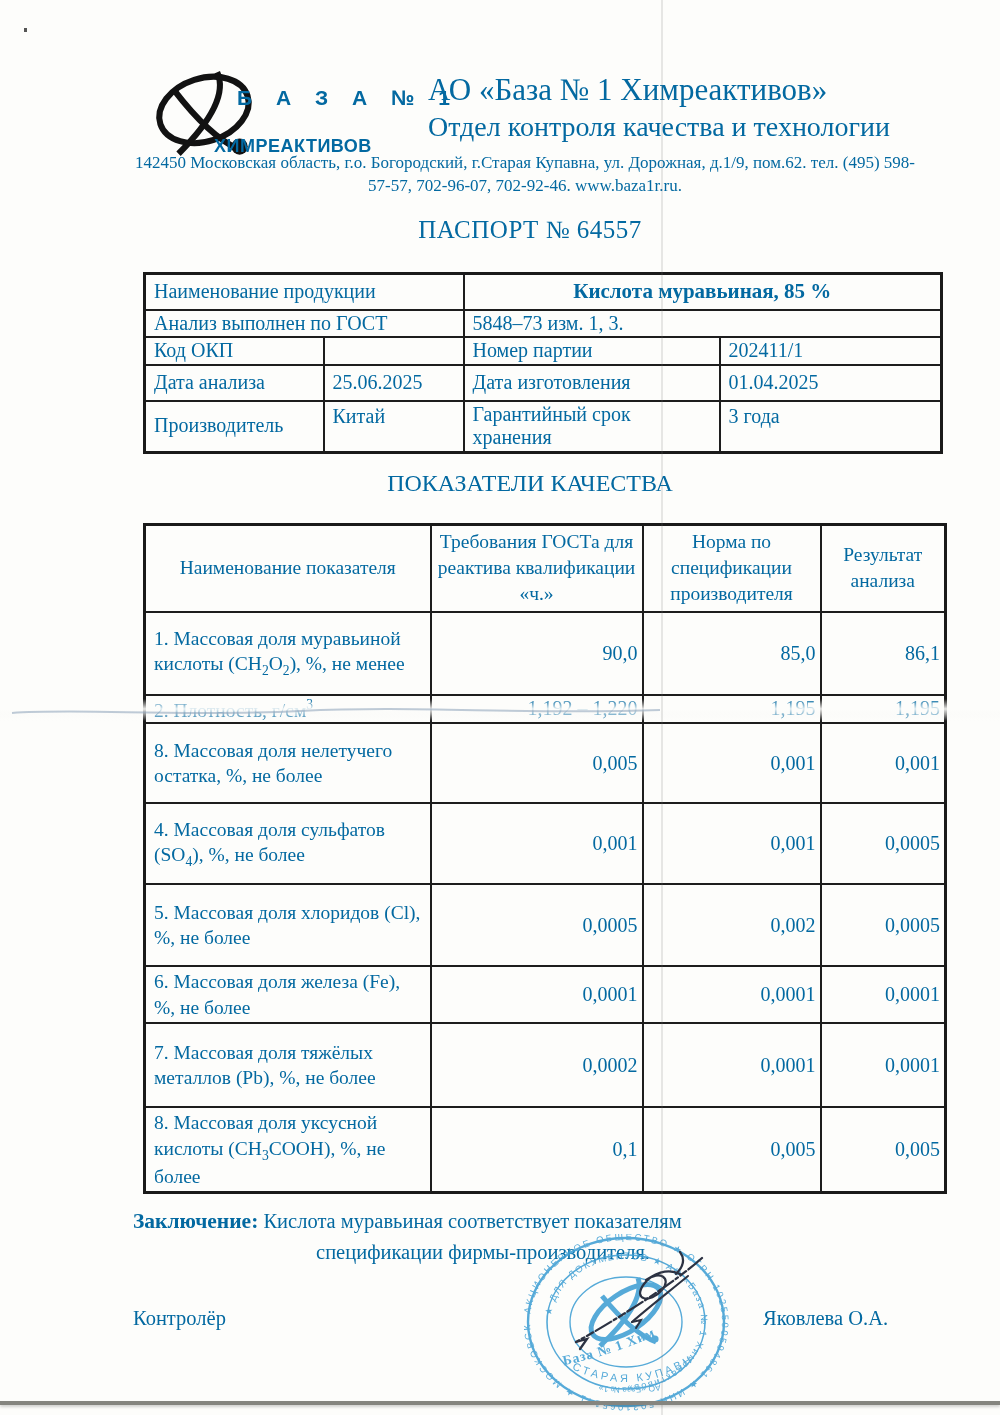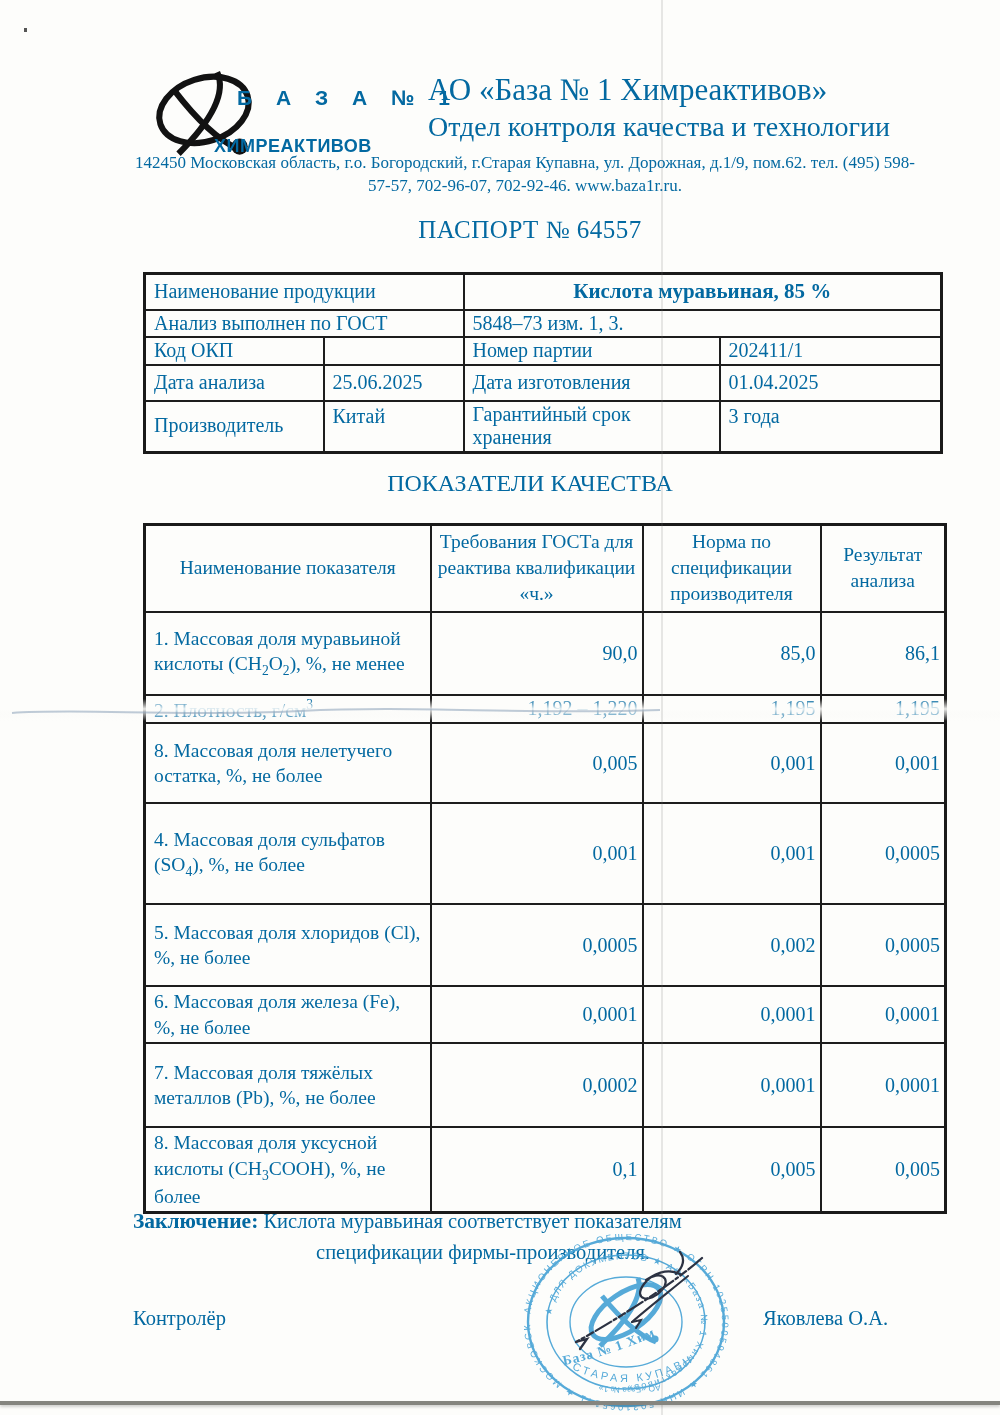--- a/index.html
+++ b/index.html
@@ -140,21 +140,21 @@
       <td class="val">1,192 – 1,220</td>
       <td class="val">1,195</td>
       <td class="val">1,195</td>
     </tr>
     <tr style="height:80px">
       <td class="name">8. Массовая доля нелетучего остатка, %, не более</td>
       <td class="val">0,005</td>
       <td class="val">0,001</td>
       <td class="val">0,001</td>
     </tr>
-    <tr style="height:101px">
+    <tr style="height:81px">
       <td class="name">4. Массовая доля сульфатов (SO<sub>4</sub>), %, не более</td>
       <td class="val">0,001</td>
       <td class="val">0,001</td>
       <td class="val">0,0005</td>
     </tr>
     <tr style="height:82px">
       <td class="name">5. Массовая доля хлоридов (Cl), %, не более</td>
       <td class="val">0,0005</td>
       <td class="val">0,002</td>
       <td class="val">0,0005</td>

